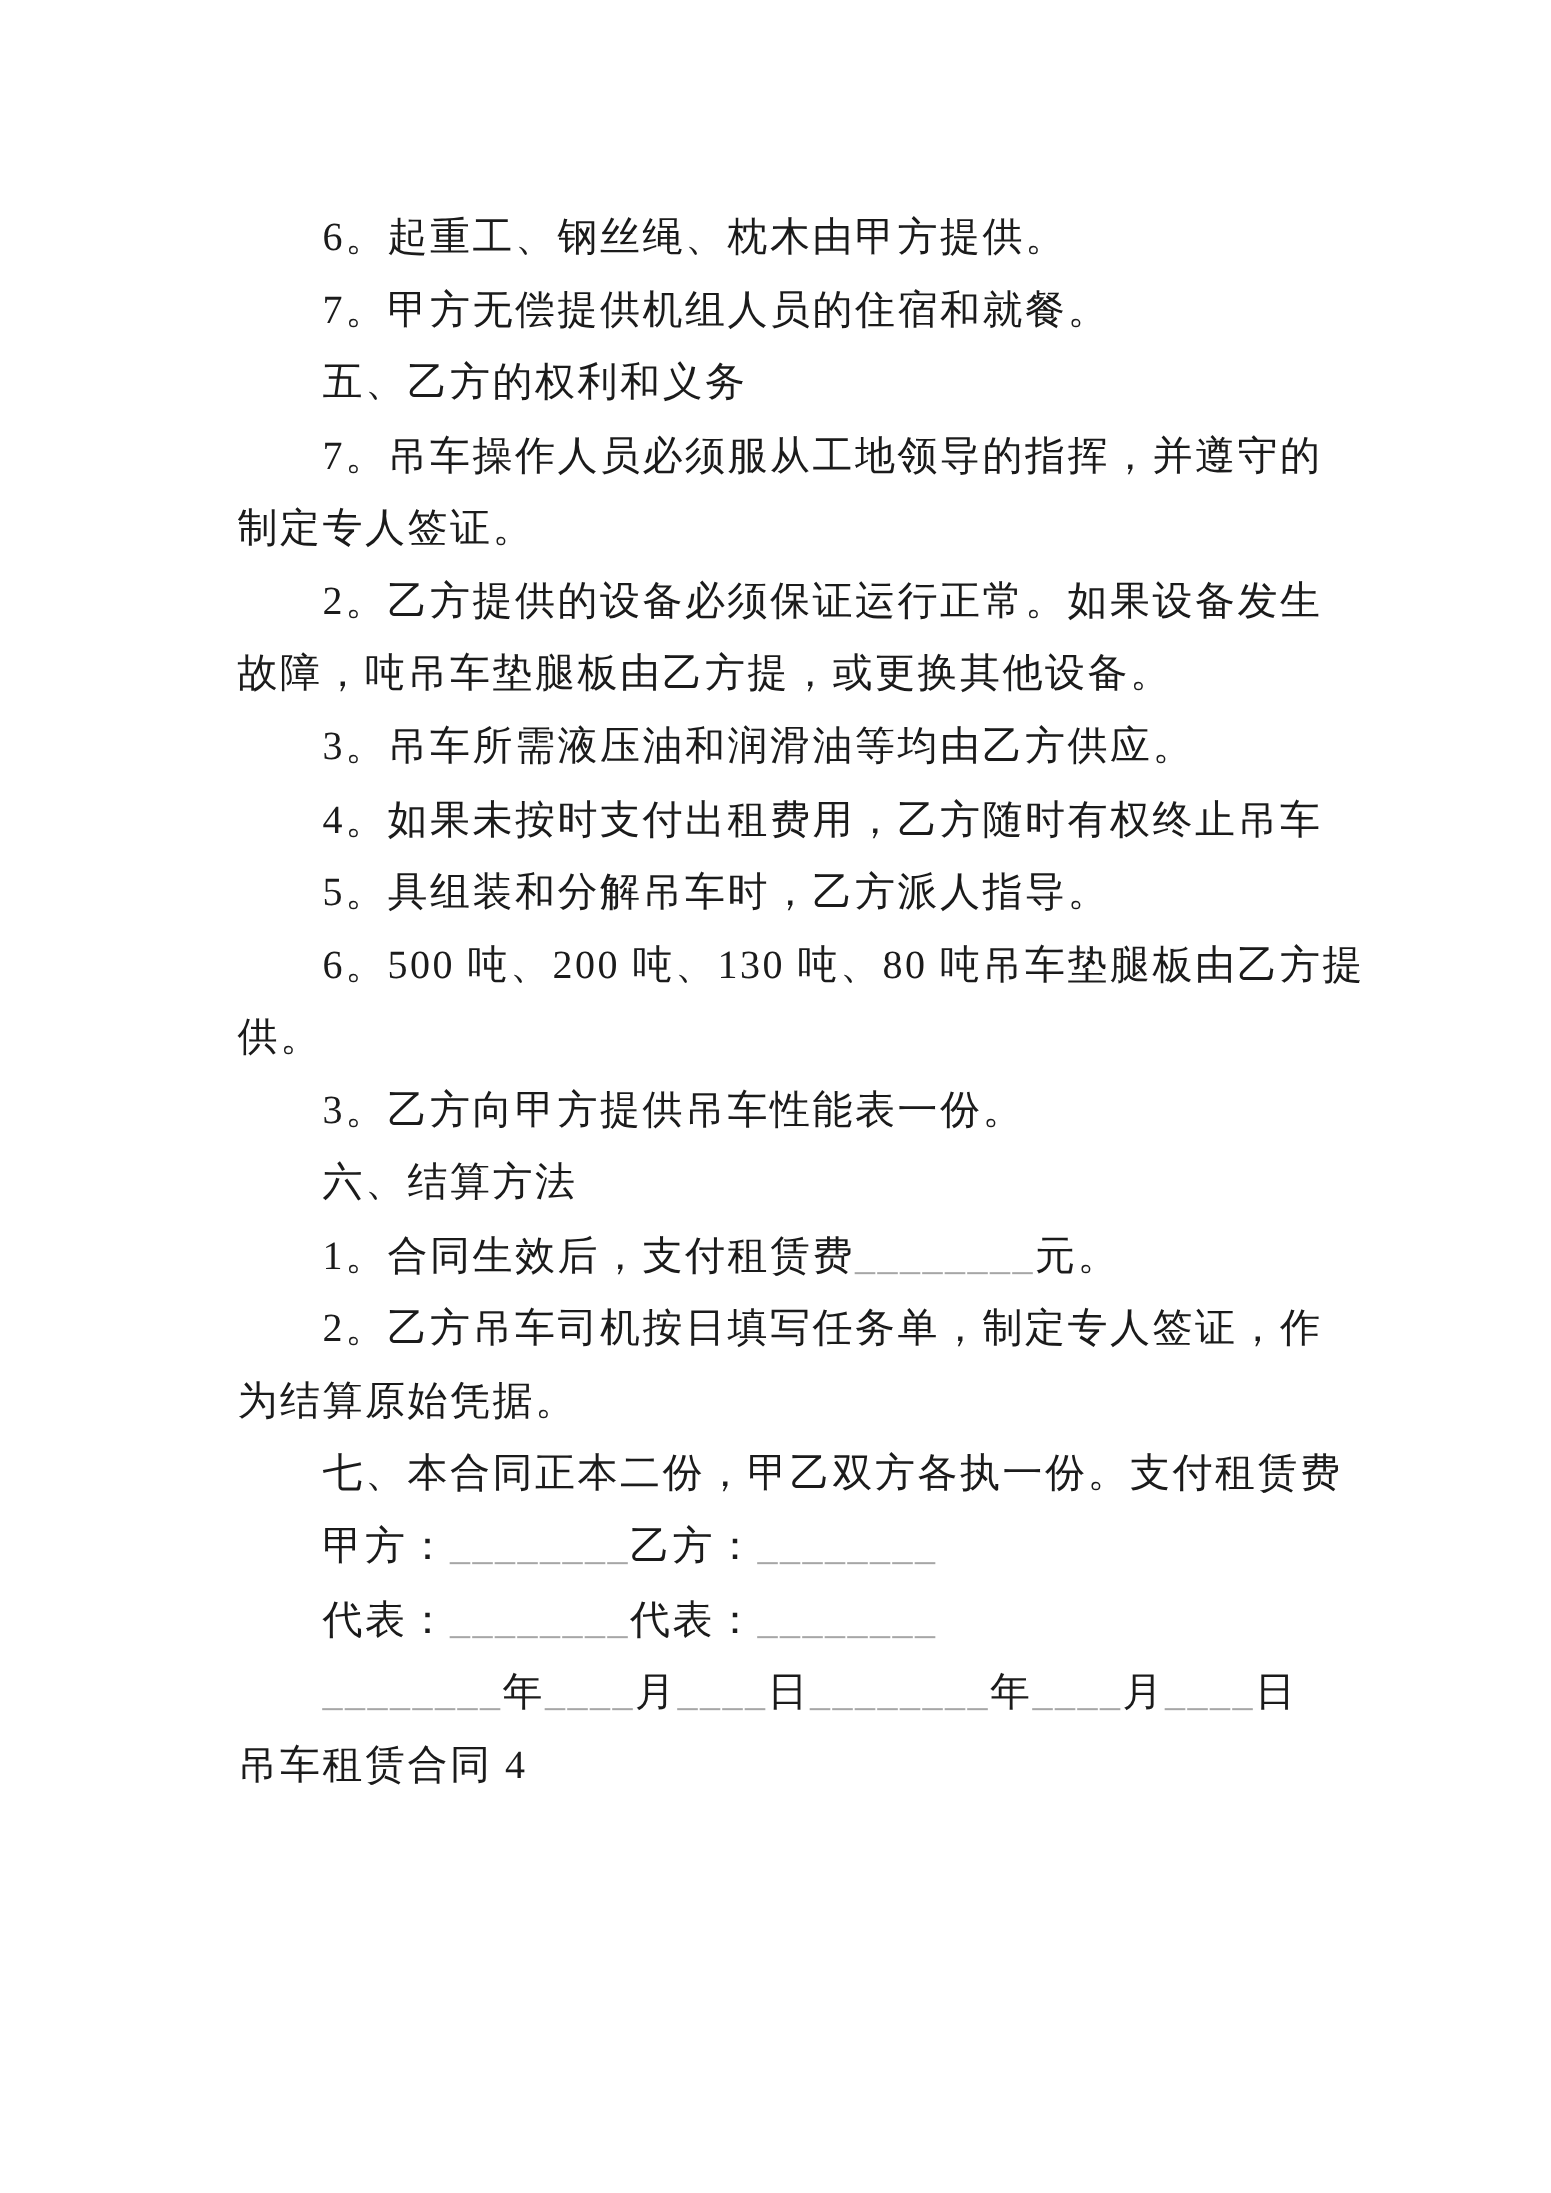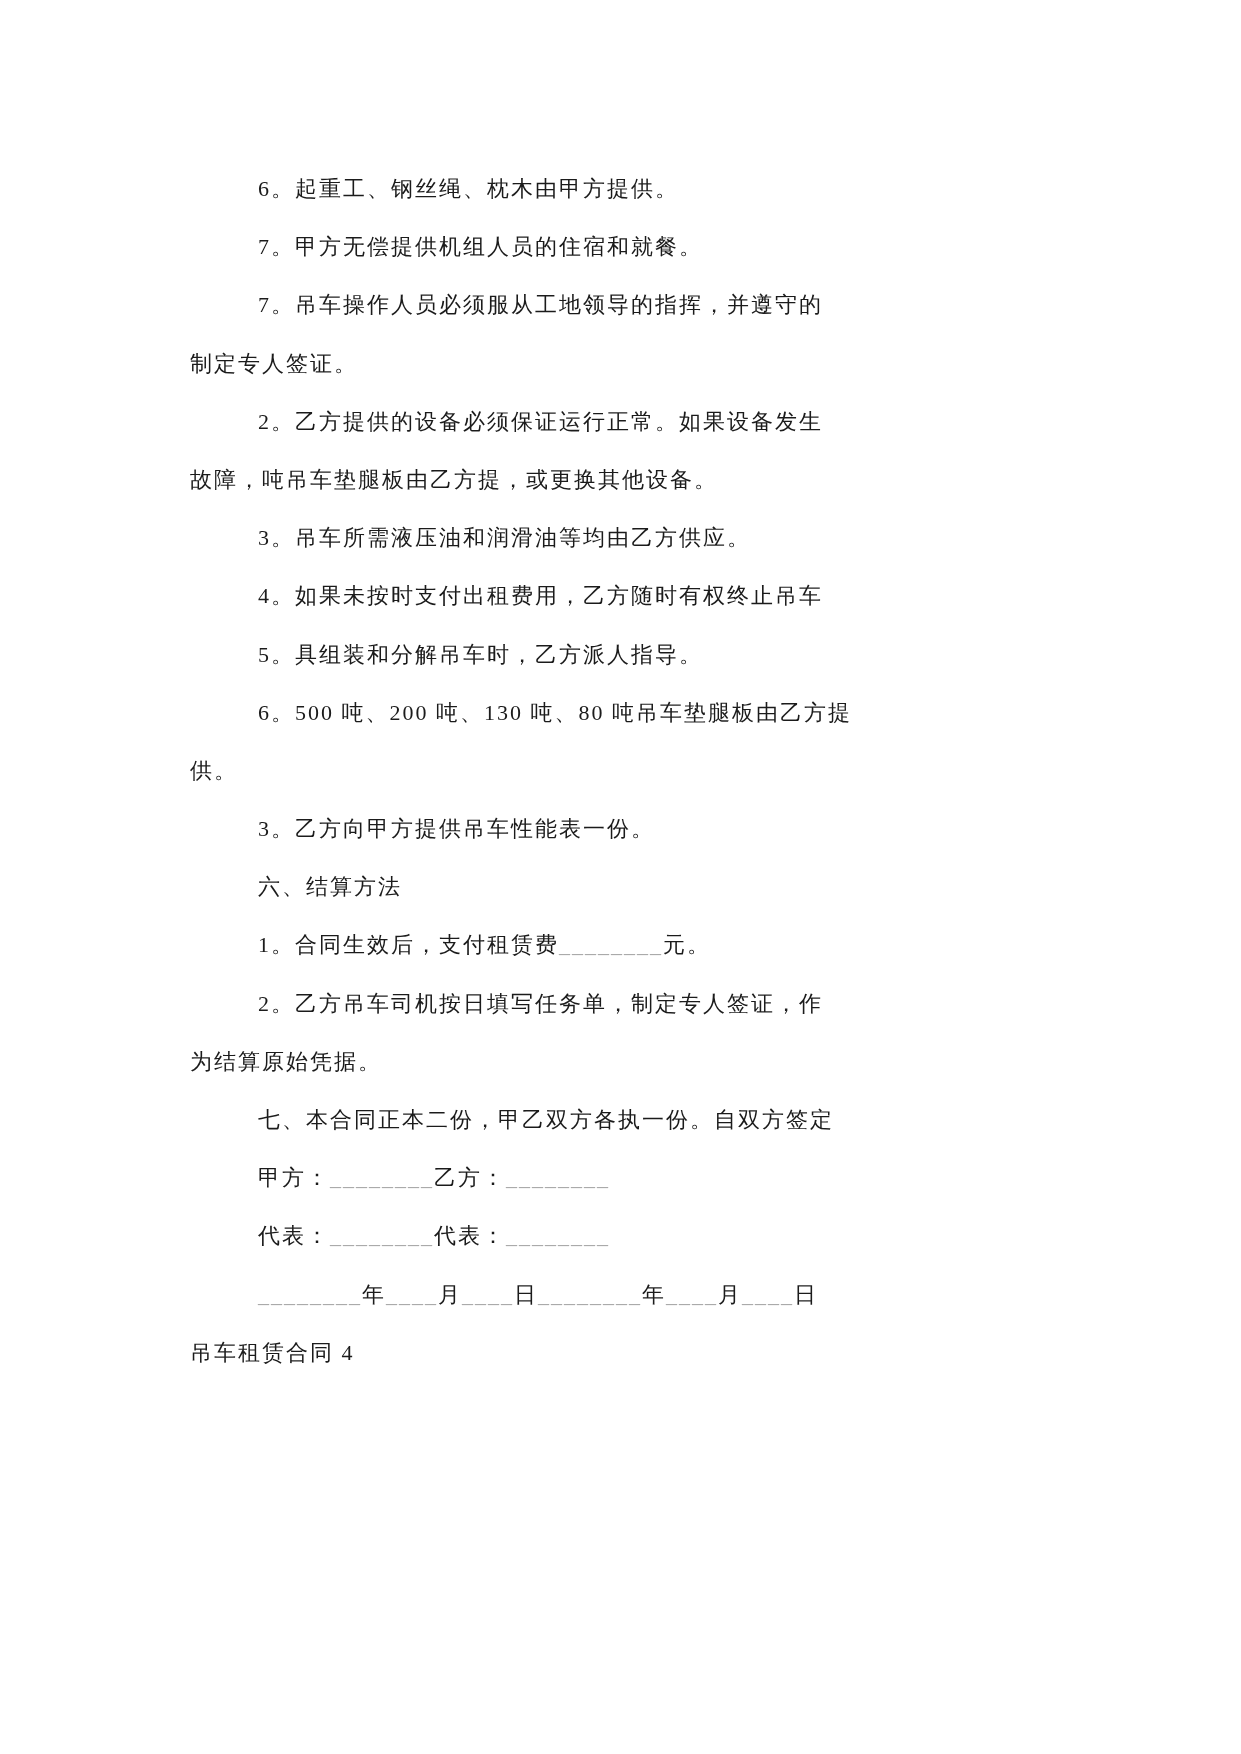--- a/index.html
+++ b/index.html
@@ -12,21 +12,21 @@
     height: 1754px;
     overflow: hidden;
   }
   .doc {
     box-sizing: border-box;
     width: 1241px;
     height: 1334px;
     padding: 160px 60px 0 190px;
     color: #1b1b1b;
     font-family: "Liberation Serif", "DejaVu Serif", serif;
-    font-size: 22px;
+    font-size: 32px;
     letter-spacing: 2px;
     font-weight: 400;
   }
   .line {
     height: 58.2px;
     line-height: 58.2px;
     white-space: nowrap;
   }
   .indent {
     padding-left: 68px;
@@ -36,39 +36,40 @@
     font-family: Liberation Serif, serif;
   }
 </style>
 </head>
 <body>
 
 <div class="doc">
 
   <div class="line indent">6。起重工、钢丝绳、枕木由甲方提供。</div>
   <div class="line indent">7。甲方无偿提供机组人员的住宿和就餐。</div>
+  <div class="line indent">五、乙方的权利和义务</div>
   <div class="line indent">7。吊车操作人员必须服从工地领导的指挥，并遵守的</div>
   <div class="line">制定专人签证。</div>
   <div class="line indent">2。乙方提供的设备必须保证运行正常。如果设备发生</div>
   <div class="line">故障，吨吊车垫腿板由乙方提，或更换其他设备。</div>
   <div class="line indent">3。吊车所需液压油和润滑油等均由乙方供应。</div>
   <div class="line indent">4。如果未按时支付出租费用，乙方随时有权终止吊车</div>
   <div class="line indent">5。具组装和分解吊车时，乙方派人指导。</div>
   <div class="line indent">6。500 吨、200 吨、130 吨、80 吨吊车垫腿板由乙方提</div>
   <div class="line">供。</div>
   <div class="line indent">3。乙方向甲方提供吊车性能表一份。</div>
   <div class="line indent">六、结算方法</div>
 
   <div class="line indent">
     <span>1。合同生效后，支付租赁费</span><span class="blank">________</span><span>元。</span>
   </div>
 
   <div class="line indent">2。乙方吊车司机按日填写任务单，制定专人签证，作</div>
   <div class="line">为结算原始凭据。</div>
-  <div class="line indent">七、本合同正本二份，甲乙双方各执一份。自双方签定</div>
+  <div class="line indent">七、本合同正本二份，甲乙双方各执一份。支付租赁费</div>
 
   <div class="line indent">
     <span>甲方：</span><span class="blank">________</span><span>乙方：</span><span class="blank">________</span>
   </div>
 
   <div class="line indent">
     <span>代表：</span><span class="blank">________</span><span>代表：</span><span class="blank">________</span>
   </div>
 
   <div class="line indent">

